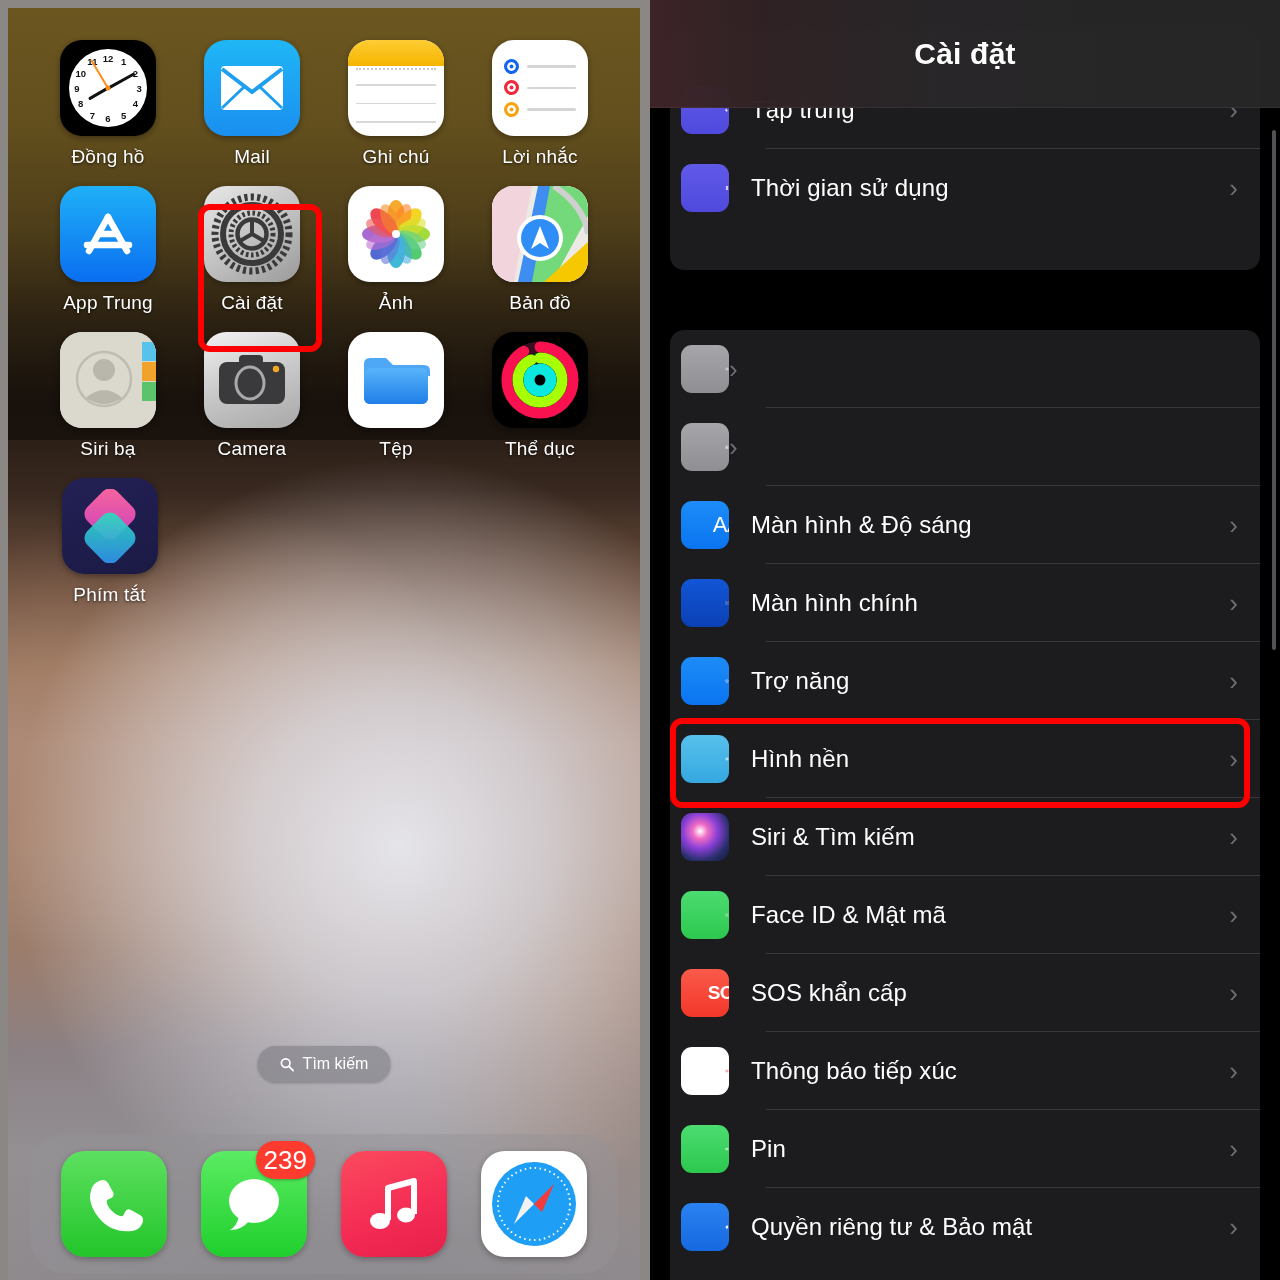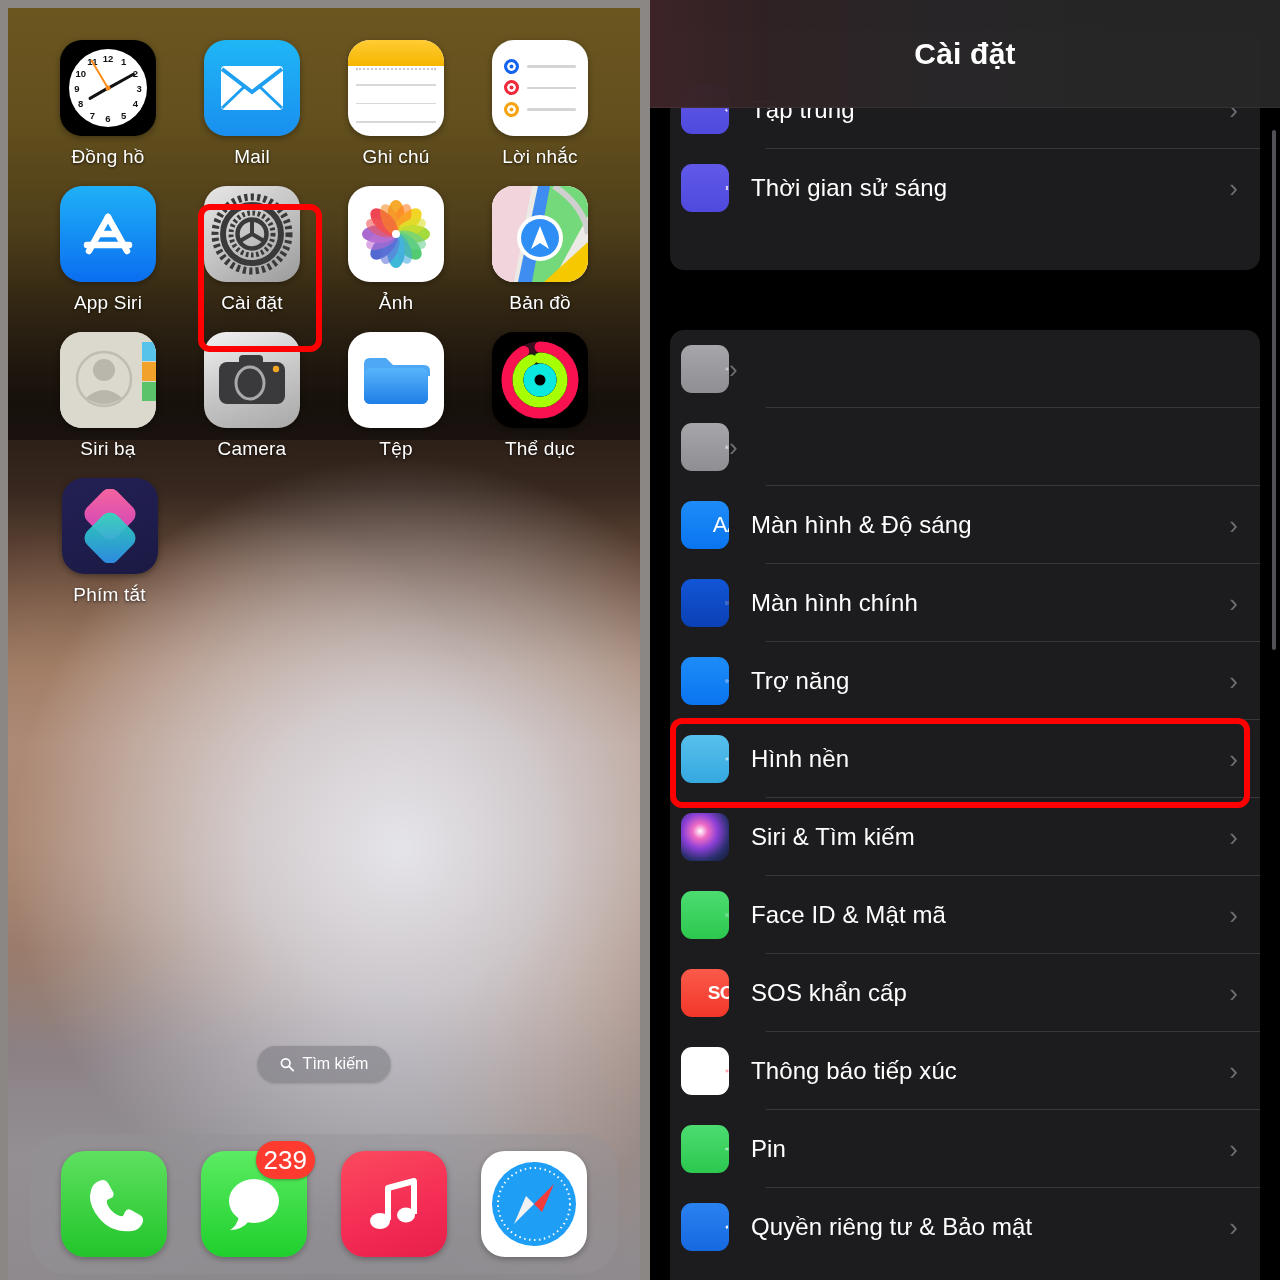--- a/index.html
+++ b/index.html
@@ -305,21 +305,21 @@
           <div class="app-icon ic-appstore">
             <svg width="62" height="58" viewBox="0 0 62 58">
               <g stroke="#fff" stroke-width="6.5" stroke-linecap="round" fill="none">
                 <path d="M12 46 L31 12"></path>
                 <path d="M50 46 L31 12"></path>
                 <path d="M22 29 L40 29"></path>
                 <path d="M10 40 L52 40"></path>
               </g>
             </svg>
           </div>
-          <div class="app-label">App Siri</div>
+          <div class="app-label">App Trung</div>
         </div>
 
         <div class="app">
           <div class="app-icon ic-settings">
             <svg width="84" height="84" viewBox="0 0 84 84">
               <g fill="none" stroke="#3a3a3a">
                 <circle cx="42" cy="42" r="37" stroke-width="7" stroke-dasharray="3.2 3.2"></circle>
                 <circle cx="42" cy="42" r="29" stroke-width="6"></circle>
                 <circle cx="42" cy="42" r="21" stroke-width="5" stroke-dasharray="2.6 2.6"></circle>
                 <circle cx="42" cy="42" r="14.5" stroke-width="4.5"></circle>
@@ -532,21 +532,21 @@
           <div class="chev">›</div>
         </div>
         <div class="sep"></div>
 
         <div class="srow">
           <div class="s-icon si-screentime">
             <svg width="26" height="30" viewBox="0 0 26 30">
               <path d="M5 3 h16 v4 l-6 8 l6 8 v4 h-16 v-4 l6-8 l-6-8 Z" fill="#fff"></path>
             </svg>
           </div>
-          <div class="s-label">Thời gian sử sáng</div>
+          <div class="s-label">Thời gian sử dụng</div>
           <div class="chev">›</div>
         </div>
       </div>
 
       <div class="group" id="group-2">
 
         <div class="srow">
           <div class="s-icon si-general">
             <svg width="32" height="32" viewBox="0 0 32 32">
               <g fill="none" stroke="#fff" stroke-width="3">

